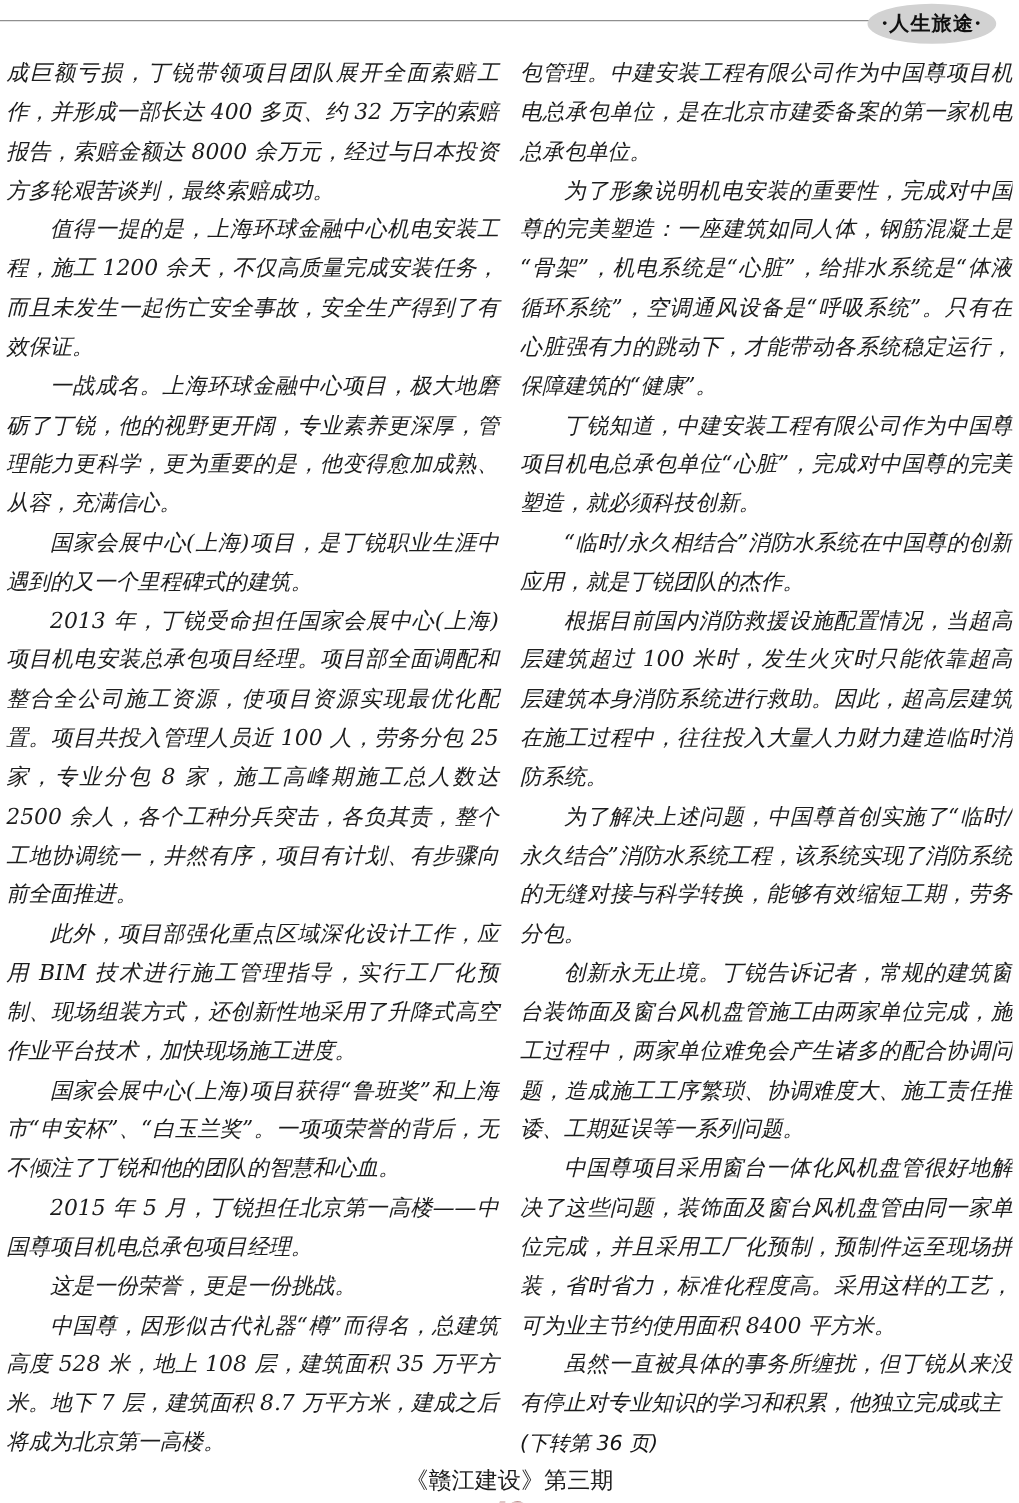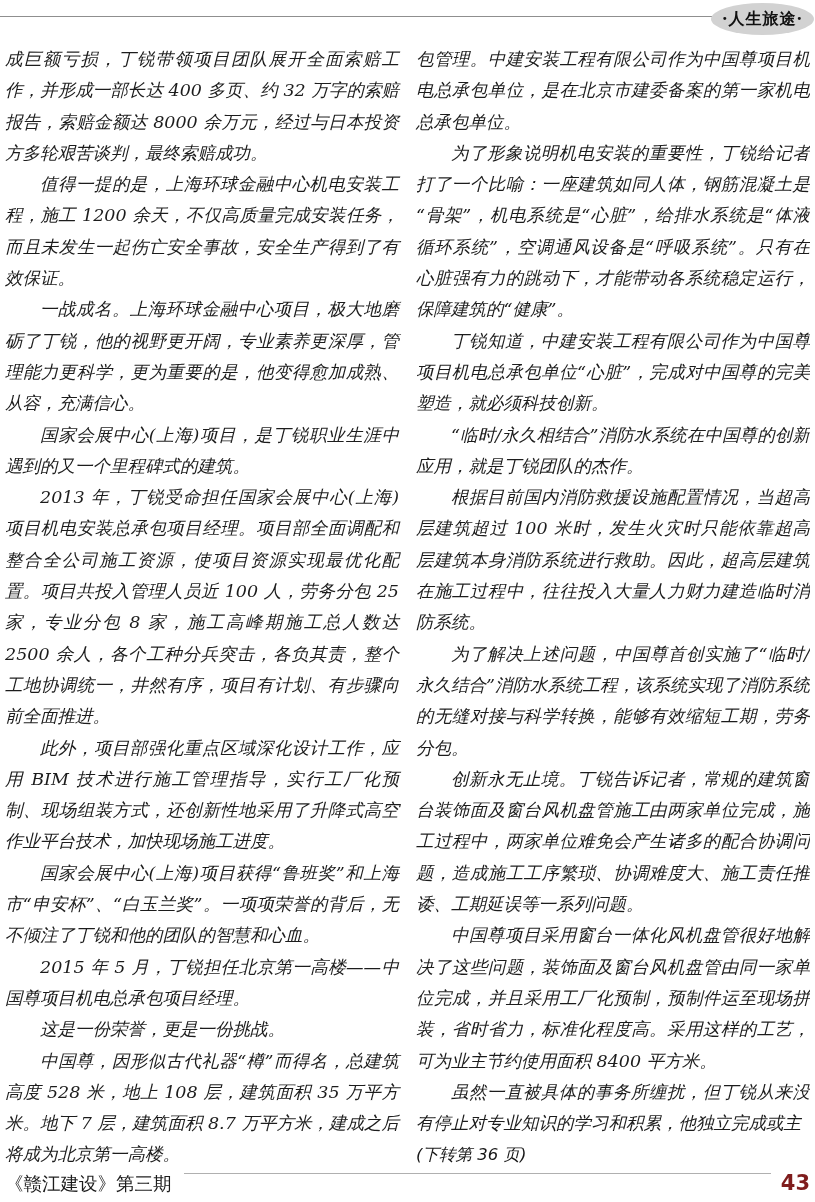--- a/index.html
+++ b/index.html
@@ -15,21 +15,21 @@
     background:#ffffff;
     overflow:hidden;
   }
   
   .top-rule {
     position:absolute; top:16px; left:0;
     width:712px; height:1px;
     background:#8f8f8f;
   }
   .badge {
-    position:absolute; top:3px; right:1px;
+    position:absolute; top:3px; right:18px;
     width:103px; height:32px;
     background:#d2d2d2;
     border-radius:50%;
     display:flex; align-items:center; justify-content:center;
     font-size:16px; font-weight:bold; color:#101010;
     letter-spacing:1px;
   }
   
   .columns {
     position:absolute; top:44px; left:5px;
@@ -50,21 +50,21 @@
   .continuation {
     text-align:left;
     font-family:"DejaVu Sans","Liberation Sans",sans-serif;
     font-size:16.5px;
     color:#161616;
   }
   
   .bottom {
     position:absolute; left:5px; bottom:5px;
     width:805px; height:26px;
-    display:flex; 
+    display:flex; align-items:center;flex-direction:column;
   }
   .journal { font-size:18.5px; white-space:nowrap; }
   .bottom-rule { flex:1; height:1px; background:#b0b0b0; margin:2px 10px 0 12px; }
   .pagenum {
     font-family:"DejaVu Sans","Liberation Sans",sans-serif;
     font-weight:bold; font-size:21px; color:#7f1d1d;
   }
 </style>
 </head>
 <body>
@@ -86,21 +86,21 @@
         <p class="para indent">此外，项目部强化重点区域深化设计工作，应用 BIM 技术进行施工管理指导，实行工厂化预制、现场组装方式，还创新性地采用了升降式高空作业平台技术，加快现场施工进度。</p>
         <p class="para indent">国家会展中心(上海)项目获得“鲁班奖”和上海市“申安杯”、“白玉兰奖”。一项项荣誉的背后，无不倾注了丁锐和他的团队的智慧和心血。</p>
         <p class="para indent">2015 年 5 月，丁锐担任北京第一高楼——中国尊项目机电总承包项目经理。</p>
         <p class="para indent">这是一份荣誉，更是一份挑战。</p>
         <p class="para indent">中国尊，因形似古代礼器“樽”而得名，总建筑高度 528 米，地上 108 层，建筑面积 35 万平方米。地下 7 层，建筑面积 8.7 万平方米，建成之后将成为北京第一高楼。</p>
         <p class="para indent">中国尊项目实施机电总承包和施工总承包双总</p>
       </div>
     <div class="col">
       <div>
           <p class="para">包管理。中建安装工程有限公司作为中国尊项目机电总承包单位，是在北京市建委备案的第一家机电总承包单位。</p>
-          <p class="para indent">为了形象说明机电安装的重要性，丁锐给记者打了一个比喻：一座建筑如同人体，钢筋混凝土是“骨架”，机电系统是“心脏”，给排水系统是“体液循环系统”，空调通风设备是“呼吸系统”。只有在心脏强有力的跳动下，才能带动各系统稳定运行，保障建筑的“健康”。</p>
+          <p class="para indent">为了形象说明机电安装的重要性，完成对中国尊的完美塑造：一座建筑如同人体，钢筋混凝土是“骨架”，机电系统是“心脏”，给排水系统是“体液循环系统”，空调通风设备是“呼吸系统”。只有在心脏强有力的跳动下，才能带动各系统稳定运行，保障建筑的“健康”。</p>
           <p class="para indent">丁锐知道，中建安装工程有限公司作为中国尊项目机电总承包单位“心脏”，完成对中国尊的完美塑造，就必须科技创新。</p>
           <p class="para indent">“临时/永久相结合”消防水系统在中国尊的创新应用，就是丁锐团队的杰作。</p>
           <p class="para indent">根据目前国内消防救援设施配置情况，当超高层建筑超过 100 米时，发生火灾时只能依靠超高层建筑本身消防系统进行救助。因此，超高层建筑在施工过程中，往往投入大量人力财力建造临时消防系统。</p>
           <p class="para indent">为了解决上述问题，中国尊首创实施了“临时/永久结合”消防水系统工程，该系统实现了消防系统的无缝对接与科学转换，能够有效缩短工期，劳务分包。</p>
           <p class="para indent">创新永无止境。丁锐告诉记者，常规的建筑窗台装饰面及窗台风机盘管施工由两家单位完成，施工过程中，两家单位难免会产生诸多的配合协调问题，造成施工工序繁琐、协调难度大、施工责任推诿、工期延误等一系列问题。</p>
           <p class="para indent">中国尊项目采用窗台一体化风机盘管很好地解决了这些问题，装饰面及窗台风机盘管由同一家单位完成，并且采用工厂化预制，预制件运至现场拼装，省时省力，标准化程度高。采用这样的工艺，可为业主节约使用面积 8400 平方米。</p>
           <p class="para indent">虽然一直被具体的事务所缠扰，但丁锐从来没有停止对专业知识的学习和积累，他独立完成或主</p>
         </div>
       <p class="para continuation">(下转第 36 页)</p>
     </div>

